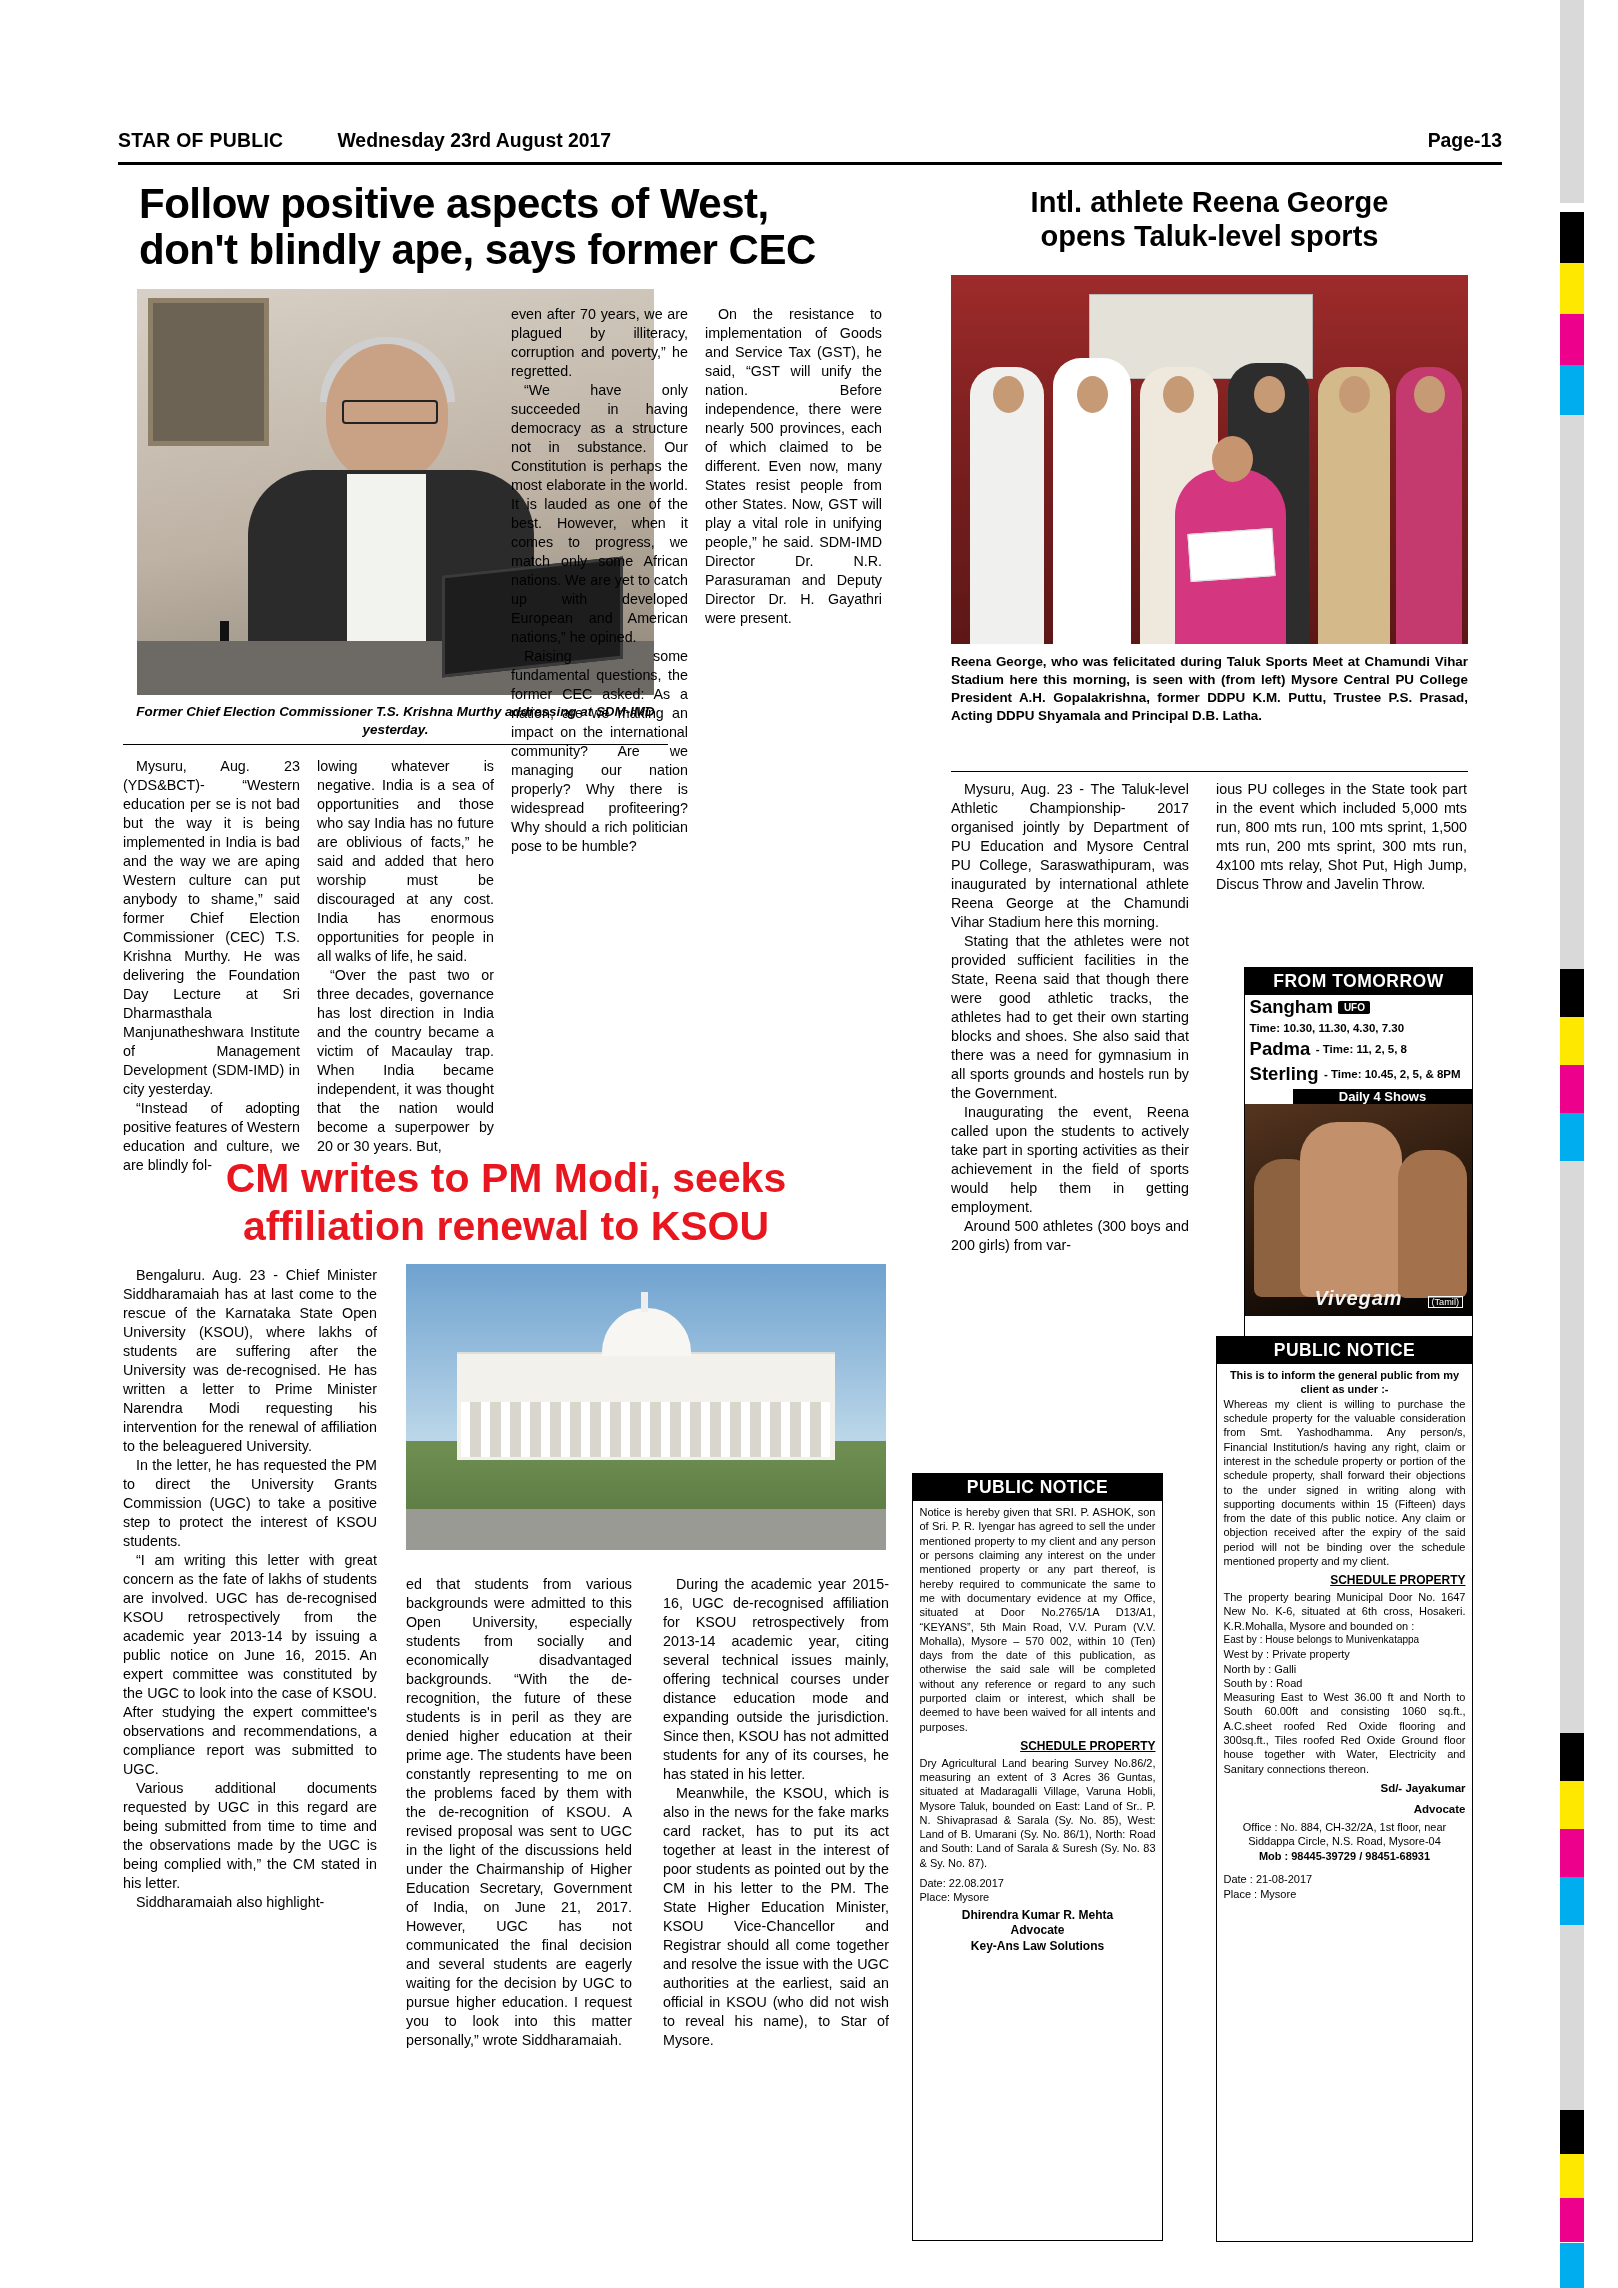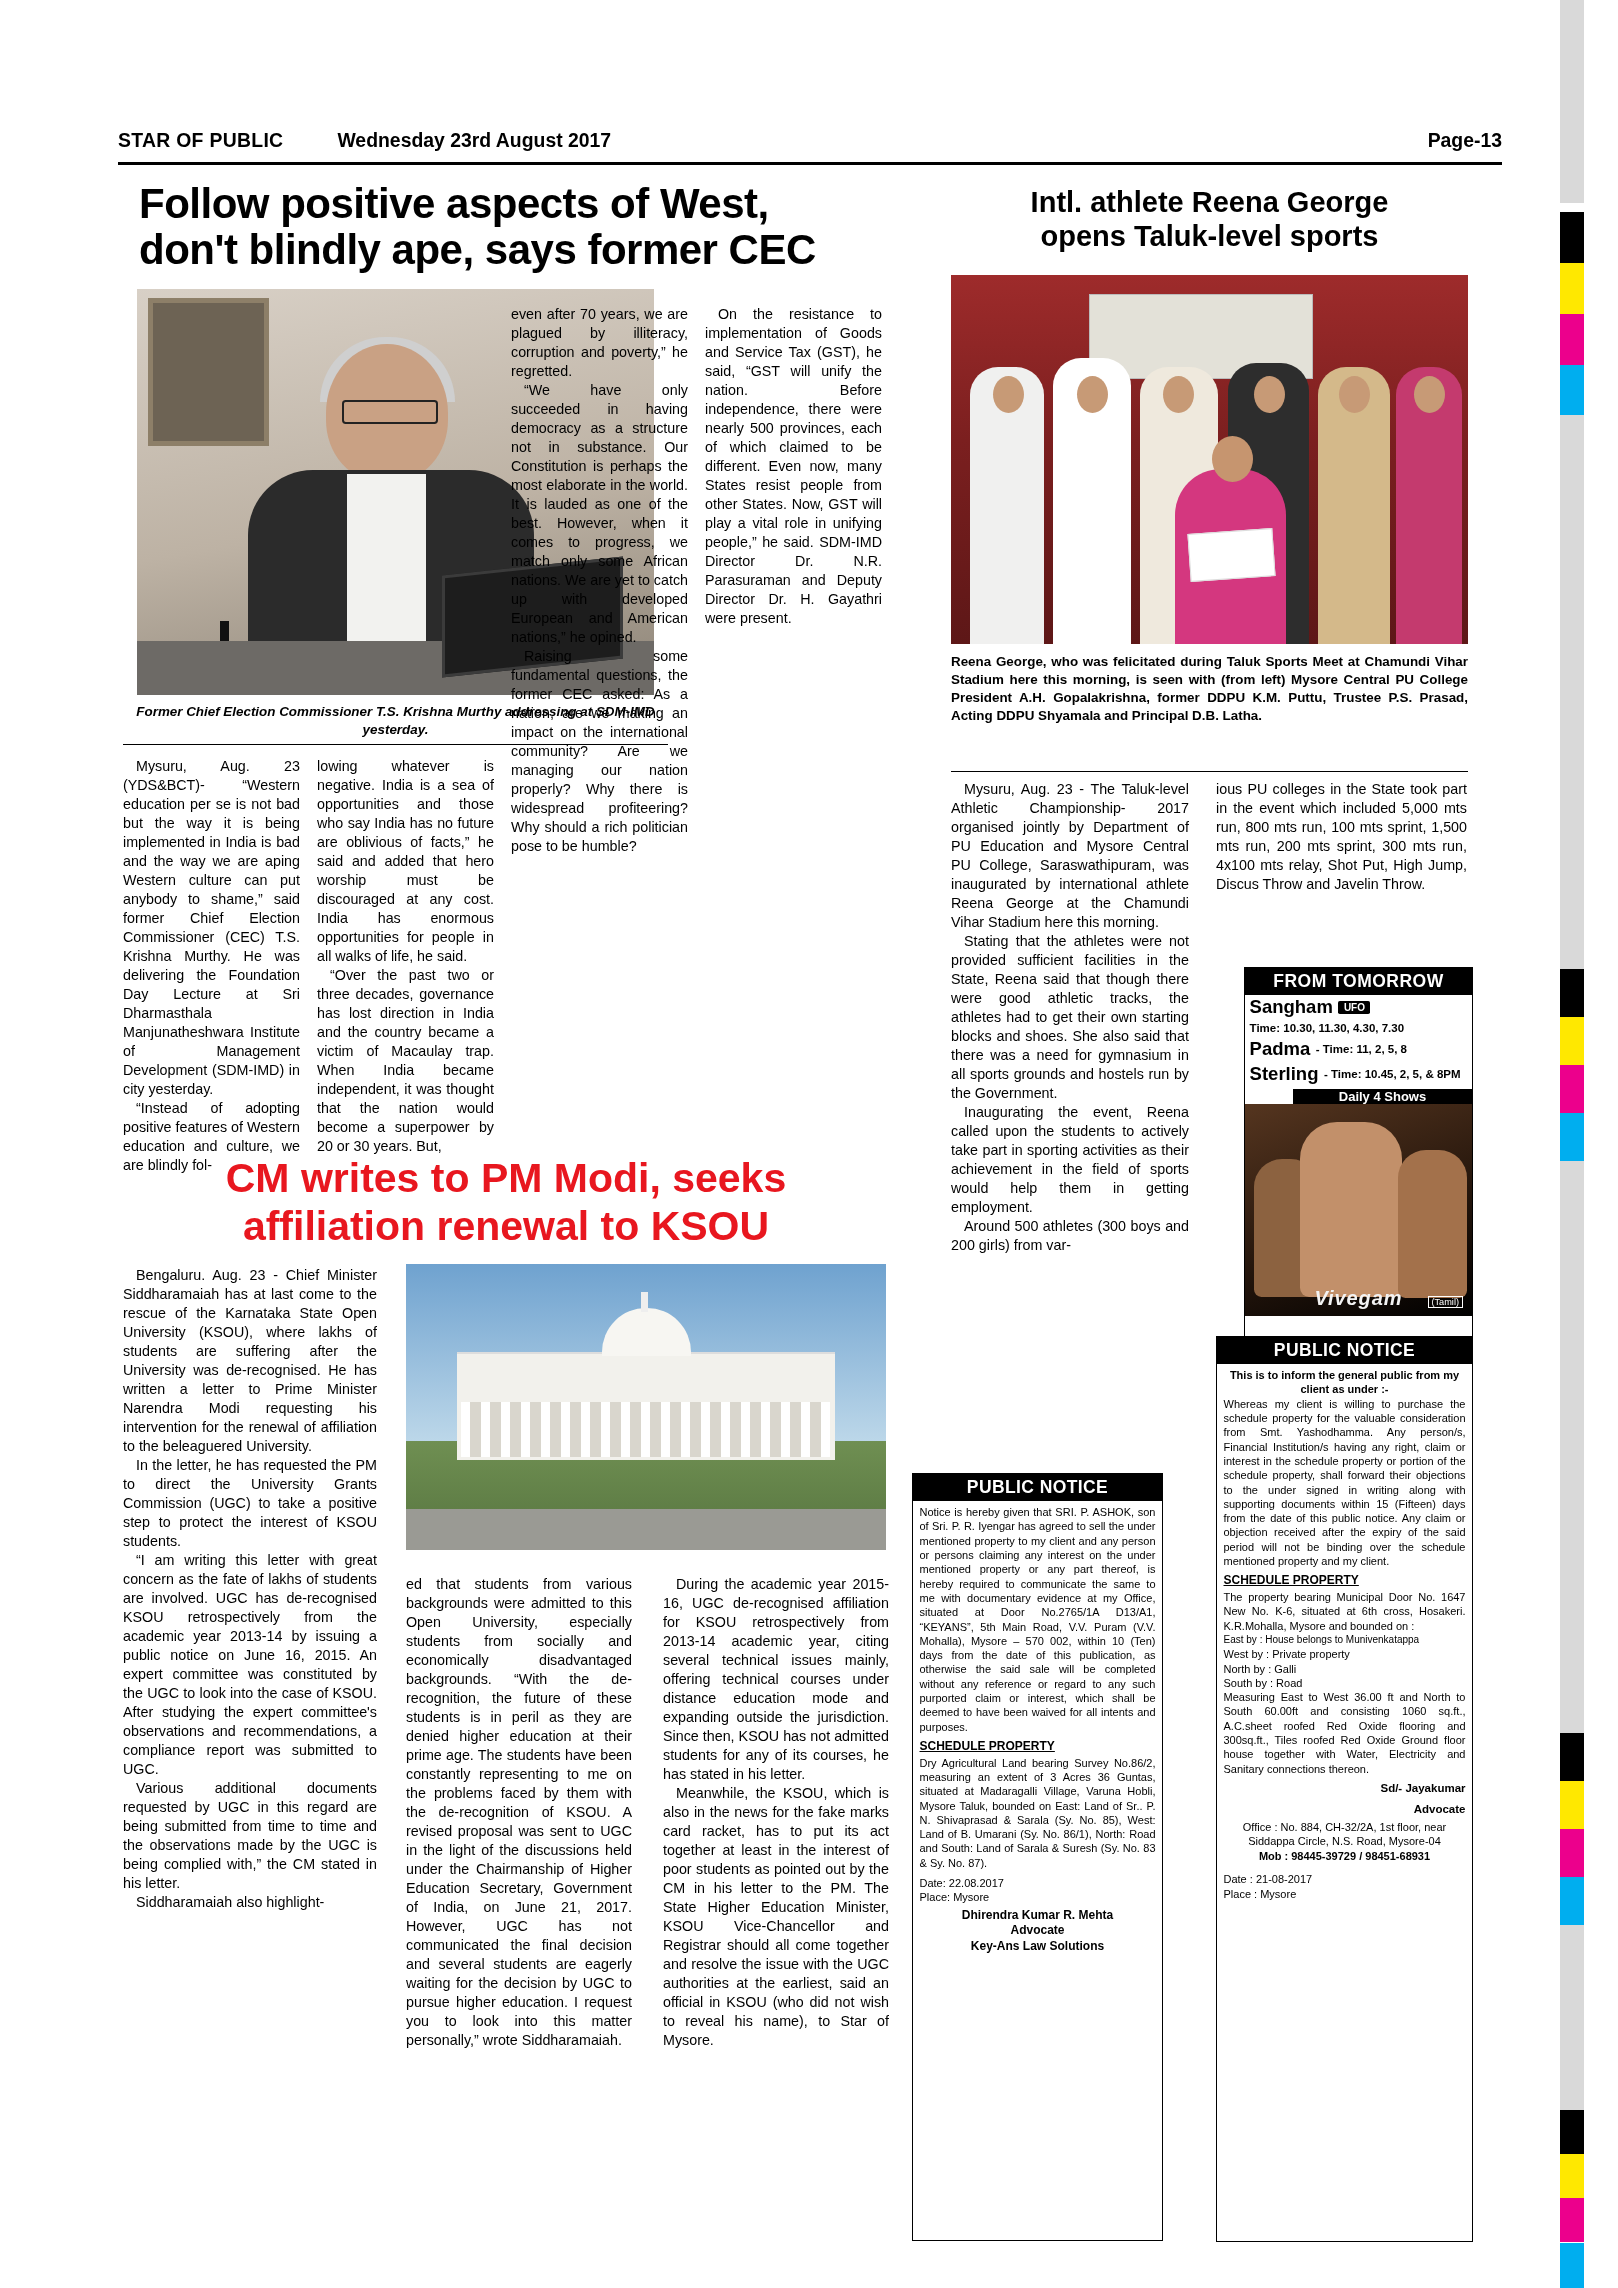--- a/index.html
+++ b/index.html
@@ -339,21 +339,21 @@
     background:#000; color:#fff; text-align:center;
     font-size:17.5px; font-weight:bold; padding:2.8px 0; letter-spacing:0.4px;
   }
   .pn .bd {
     padding: 4.6px 6.5px;
     font-size: 11px;
     line-height: 14.3px;
     text-align: justify;
   }
   .pn .sub {
-    text-align:left; font-weight:bold; font-size:12px; text-decoration:underline;
+    text-align:right; font-weight:bold; font-size:12px; text-decoration:underline;
     margin: 4.6px 0 2.8px;
   }
   .pn .sign {
     text-align:right; font-weight:bold; font-size:11.5px; line-height:14.8px;
     margin-top: 5.5px;
   }
   .pn .center { text-align:center; font-weight:bold; font-size:12px; line-height:15.7px; }
 
   #pn1 { left: 912px; top: 1473px; width: 249px; height: 766px; }
   #pn2 { left: 1216px; top: 1336px; width: 255px; height: 904px; }

